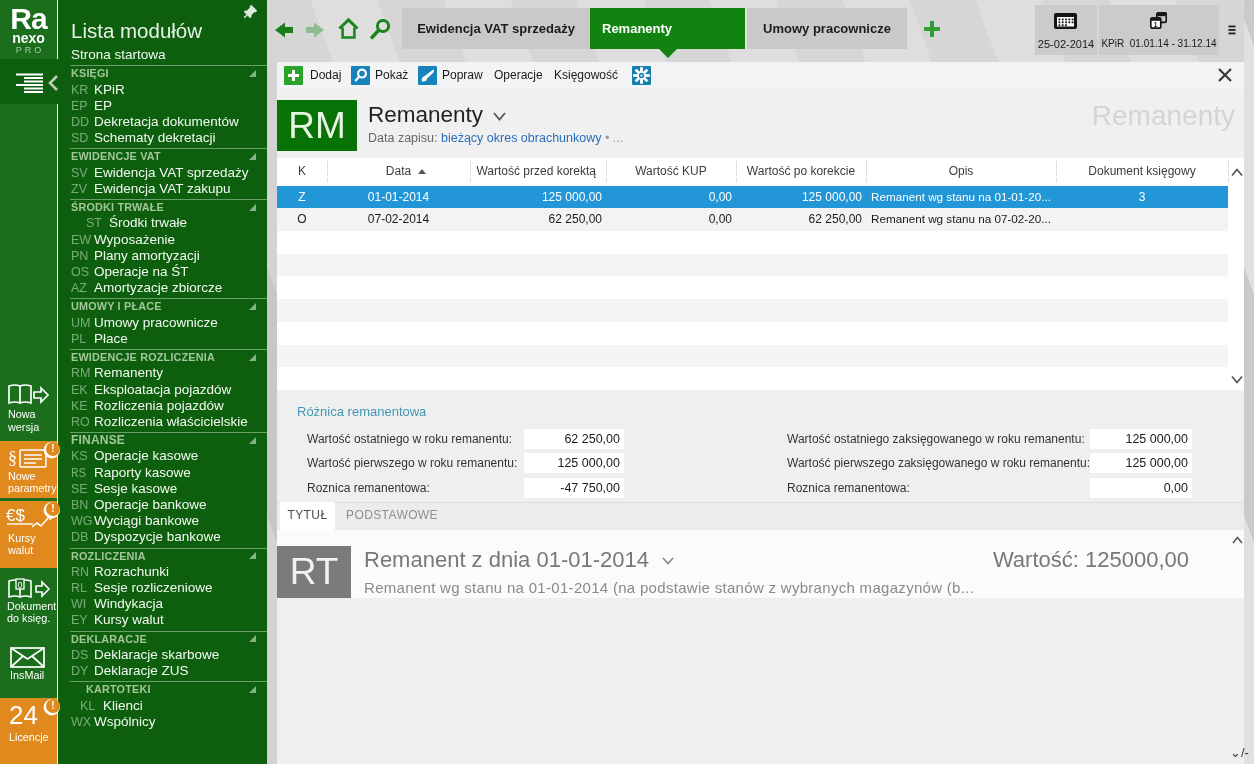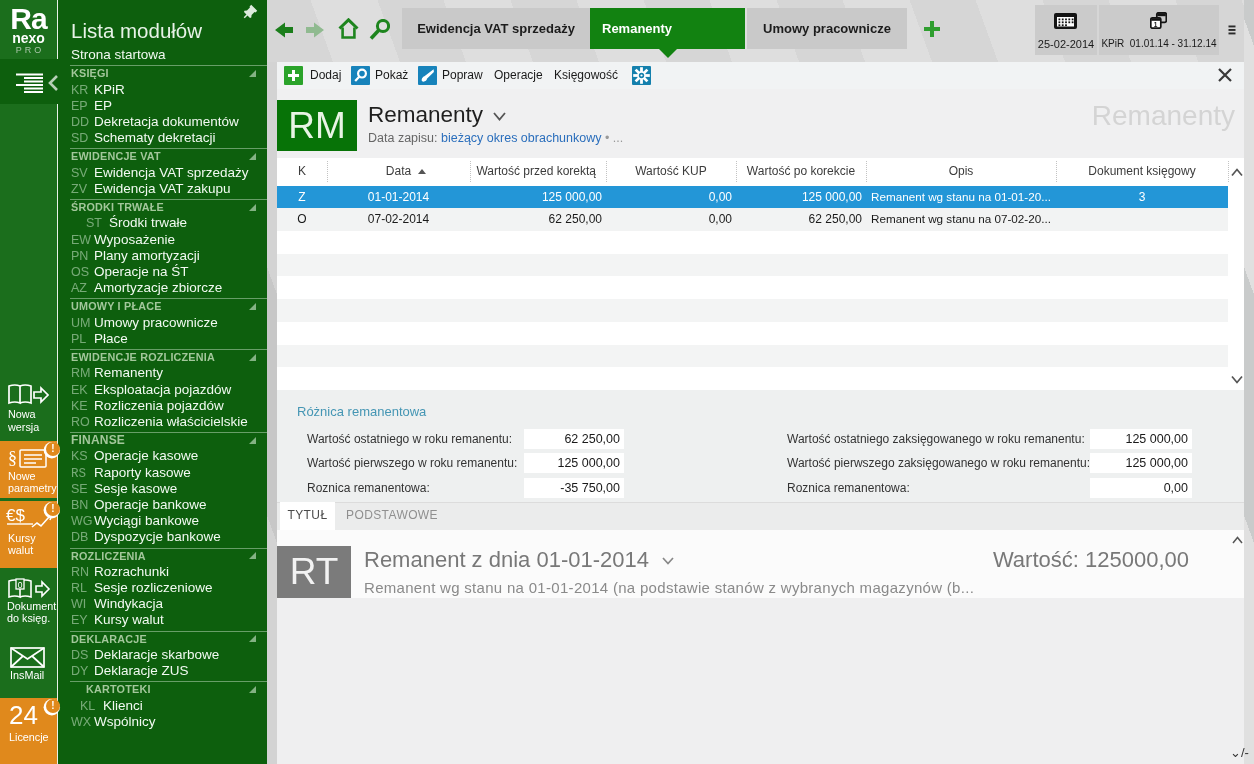--- a/index.html
+++ b/index.html
@@ -312,21 +312,21 @@
 <div class="ab" style="left:297px;top:404px;color:#4596b4;font-size:13px;">Różnica remanentowa</div>
 <div class="ab" style="left:307px;top:429.0px;font-size:12px;color:#333;line-height:20px;">Wartość ostatniego w roku remanentu:</div>
 <div class="ab" style="left:524px;top:429.0px;width:100px;height:20px;background:#fff;font-size:12.5px;color:#1a1a1a;line-height:20px;text-align:right;padding-right:4px;box-sizing:border-box;">62 250,00</div>
 <div class="ab" style="left:787px;top:429.0px;font-size:12px;color:#333;line-height:20px;">Wartość ostatniego zaksięgowanego w roku remanentu:</div>
 <div class="ab" style="left:1090px;top:429.0px;width:102px;height:20px;background:#fff;font-size:12.5px;color:#1a1a1a;line-height:20px;text-align:right;padding-right:4px;box-sizing:border-box;">125 000,00</div>
 <div class="ab" style="left:307px;top:453.4px;font-size:12px;color:#333;line-height:20px;">Wartość pierwszego w roku remanentu:</div>
 <div class="ab" style="left:524px;top:453.4px;width:100px;height:20px;background:#fff;font-size:12.5px;color:#1a1a1a;line-height:20px;text-align:right;padding-right:4px;box-sizing:border-box;">125 000,00</div>
 <div class="ab" style="left:787px;top:453.4px;font-size:12px;color:#333;line-height:20px;">Wartość pierwszego zaksięgowanego w roku remanentu:</div>
 <div class="ab" style="left:1090px;top:453.4px;width:102px;height:20px;background:#fff;font-size:12.5px;color:#1a1a1a;line-height:20px;text-align:right;padding-right:4px;box-sizing:border-box;">125 000,00</div>
 <div class="ab" style="left:307px;top:477.8px;font-size:12px;color:#333;line-height:20px;">Roznica remanentowa:</div>
-<div class="ab" style="left:524px;top:477.8px;width:100px;height:20px;background:#fff;font-size:12.5px;color:#1a1a1a;line-height:20px;text-align:right;padding-right:4px;box-sizing:border-box;">-35 750,00</div>
+<div class="ab" style="left:524px;top:477.8px;width:100px;height:20px;background:#fff;font-size:12.5px;color:#1a1a1a;line-height:20px;text-align:right;padding-right:4px;box-sizing:border-box;">-47 750,00</div>
 <div class="ab" style="left:787px;top:477.8px;font-size:12px;color:#333;line-height:20px;">Roznica remanentowa:</div>
 <div class="ab" style="left:1090px;top:477.8px;width:102px;height:20px;background:#fff;font-size:12.5px;color:#1a1a1a;line-height:20px;text-align:right;padding-right:4px;box-sizing:border-box;">0,00</div>
 <div class="ab" style="left:277px;top:502px;width:967px;height:27.5px;background:#ebecec;border-top:1px solid #dcdcdc;box-sizing:border-box;"></div>
 <div class="ab" style="left:280px;top:502px;width:55px;height:27.5px;background:#fff;color:#4a4a4a;font-size:12px;text-align:center;line-height:27.5px;letter-spacing:.4px;">TYTUŁ</div>
 <div class="ab" style="left:346px;top:502px;height:27.5px;color:#8f8f8f;font-size:12px;line-height:27.5px;letter-spacing:.4px;">PODSTAWOWE</div>
 <div class="ab" style="left:277px;top:529.5px;width:967px;height:68px;background:#fbfbfb;"></div>
 <div class="ab" style="left:277px;top:546px;width:74px;height:52px;background:#7b7b7b;color:#f2f2f2;font-size:37px;text-align:center;line-height:52px;">RT</div>
 <div class="ab" style="left:364px;top:548px;color:#787878;font-size:22px;line-height:24px;">Remanent z dnia 01-01-2014</div>
 <svg class="ab" style="left:662px;top:557px;" width="12" height="8" viewBox="0 0 12 8">
 <path d="M1,1 L6,6.5 L11,1" fill="none" stroke="#888" stroke-width="1.7"></path>

